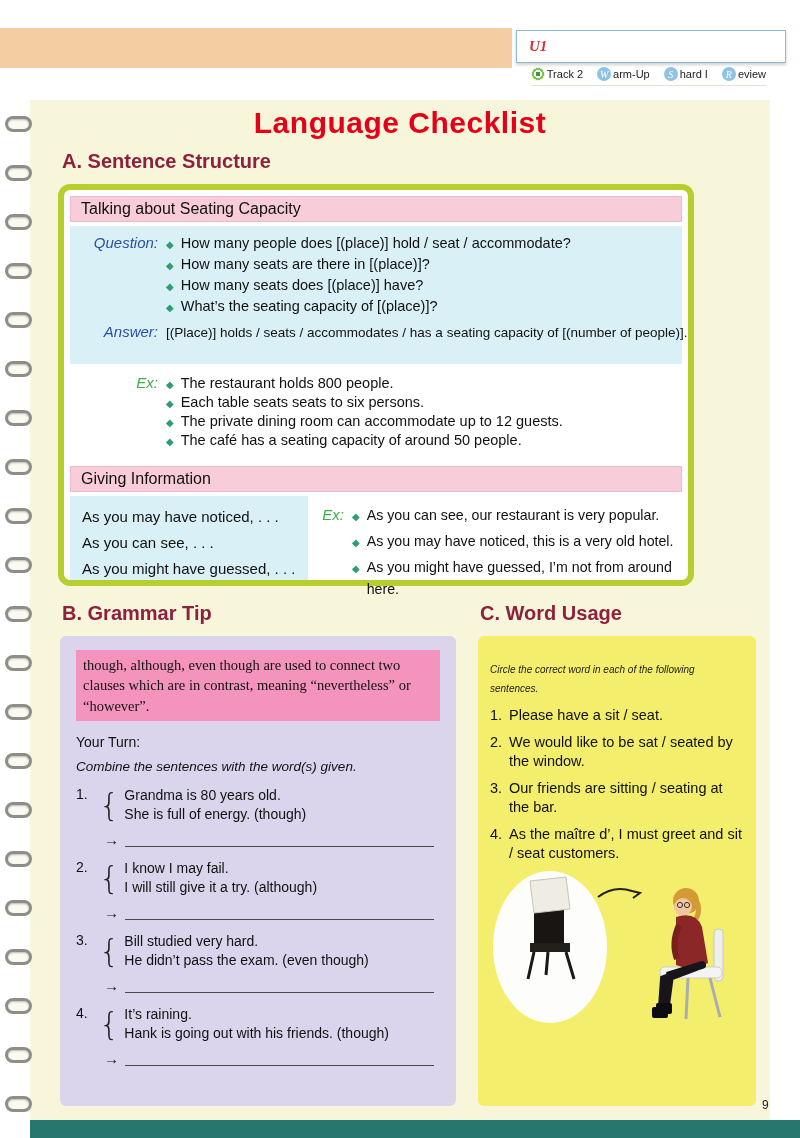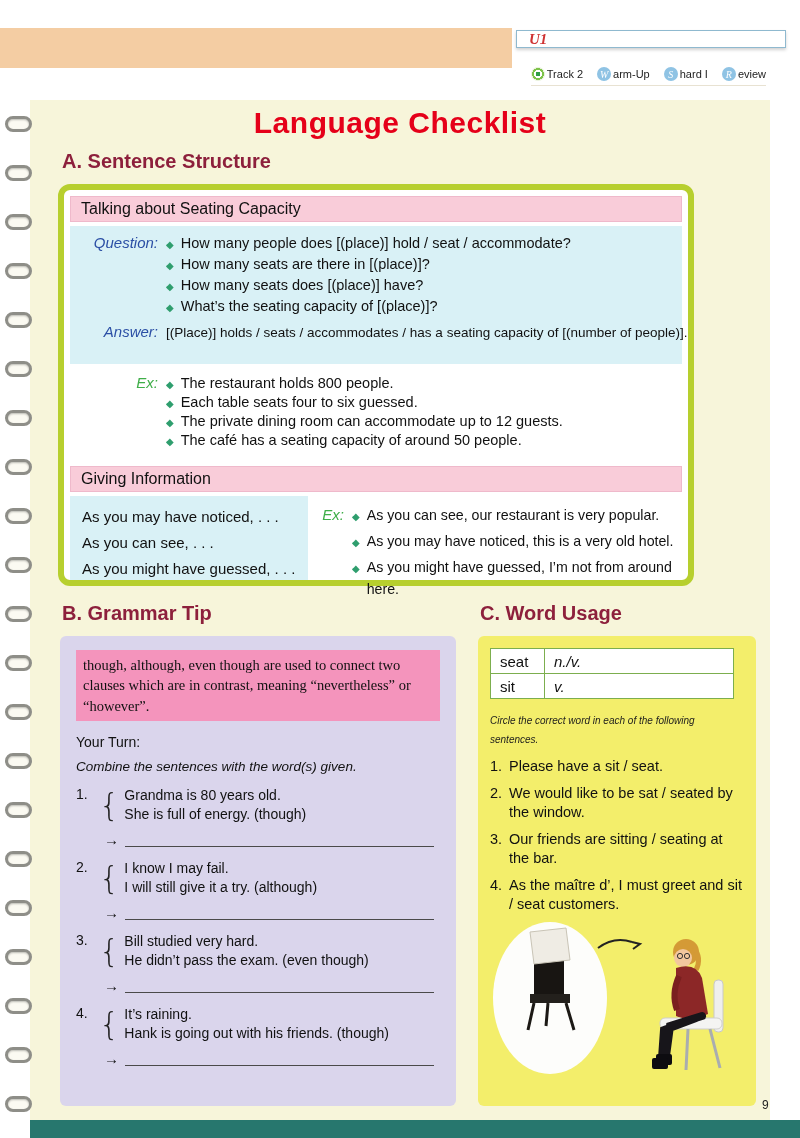--- a/index.html
+++ b/index.html
@@ -1,21 +1,21 @@
 <!DOCTYPE html>
 <html><head>
 <meta charset="utf-8">
 <style>
   * { margin:0; padding:0; box-sizing:border-box; }
   html,body { width:800px; height:1138px; }
   body { font-family:"Liberation Sans",sans-serif; background:#fff; position:relative; overflow:hidden; color:#111; }
 
   
   .topbar { position:absolute; left:0; top:28px; width:512px; height:40px; background:#f4cda3; }
-  .unit-box { position:absolute; left:516px; top:30px; width:270px; height:18px; background:#fff;
+  .unit-box { position:absolute; left:516px; top:30px; width:270px; height:33px; background:#fff;
               border:1px solid #8fb9cf; box-shadow:0 2px 3px rgba(0,0,0,.18);
               display:flex; align-items:center; padding-left:12px; gap:8px; }
   .unit-code { color:#cf3333; font-family:"Liberation Serif",serif; font-style:italic; font-weight:bold; font-size:15px; }
   .unit-title { color:#17798f; font-family:"Liberation Serif",serif; font-size:17px; }
   .tabs { position:absolute; top:66px; right:34px; display:flex; gap:14px; align-items:center; height:20px;
           font-size:11px; color:#222; border-bottom:1px solid #e8e2d2; padding-bottom:3px; }
   .tab { display:flex; align-items:center; gap:2px; }
   .tab-icon { width:14px; height:14px; border-radius:50%; background:#8fc3e4; color:#fff;
               font-family:"Liberation Serif",serif; font-size:10px; font-style:italic;
               display:flex; align-items:center; justify-content:center; flex-shrink:0; }
@@ -186,21 +186,21 @@
       <span class="alabel ex">Ex:</span>
       <span class="abullet">
         <span class="diamond">◆</span>
         <span>The restaurant holds 800 people.</span>
       </span>
     </div>
     <div class="arow">
       <span class="alabel ex"></span>
       <span class="abullet">
         <span class="diamond">◆</span>
-        <span>Each table seats four to six guessed.</span>
+        <span>Each table seats seats to six persons.</span>
       </span>
     </div>
     <div class="arow">
       <span class="alabel ex"></span>
       <span class="abullet">
         <span class="diamond">◆</span>
         <span>The private dining room can accommodate up to 12 guests.</span>
       </span>
     </div>
     <div class="arow">
@@ -302,32 +302,20 @@
   </div>
   <div class="blank-row">
     <span class="arrow">→</span>
     <span class="blank"></span>
   </div>
 </div>
 
 <div class="heading" id="heading-c">C. Word Usage</div>
 
 <div class="boxC">
-  <table class="wtable">
-    <tbody>
-        <tr>
-      <td class="word">seat</td>
-      <td class="pos">n./v.</td>
-    </tr>
-    <tr>
-      <td class="word">sit</td>
-      <td class="pos">v.</td>
-    </tr>
-  </tbody>
-    </table>
 
   <div class="instr-c">Circle the correct word in each of the following sentences.</div>
 
   <div class="citem">
     <span class="cnum">1.</span>
     <span class="ctext">Please have a sit / seat.</span>
   </div>
   <div class="citem">
     <span class="cnum">2.</span>
     <span class="ctext">We would like to be sat / seated by the window.</span>

